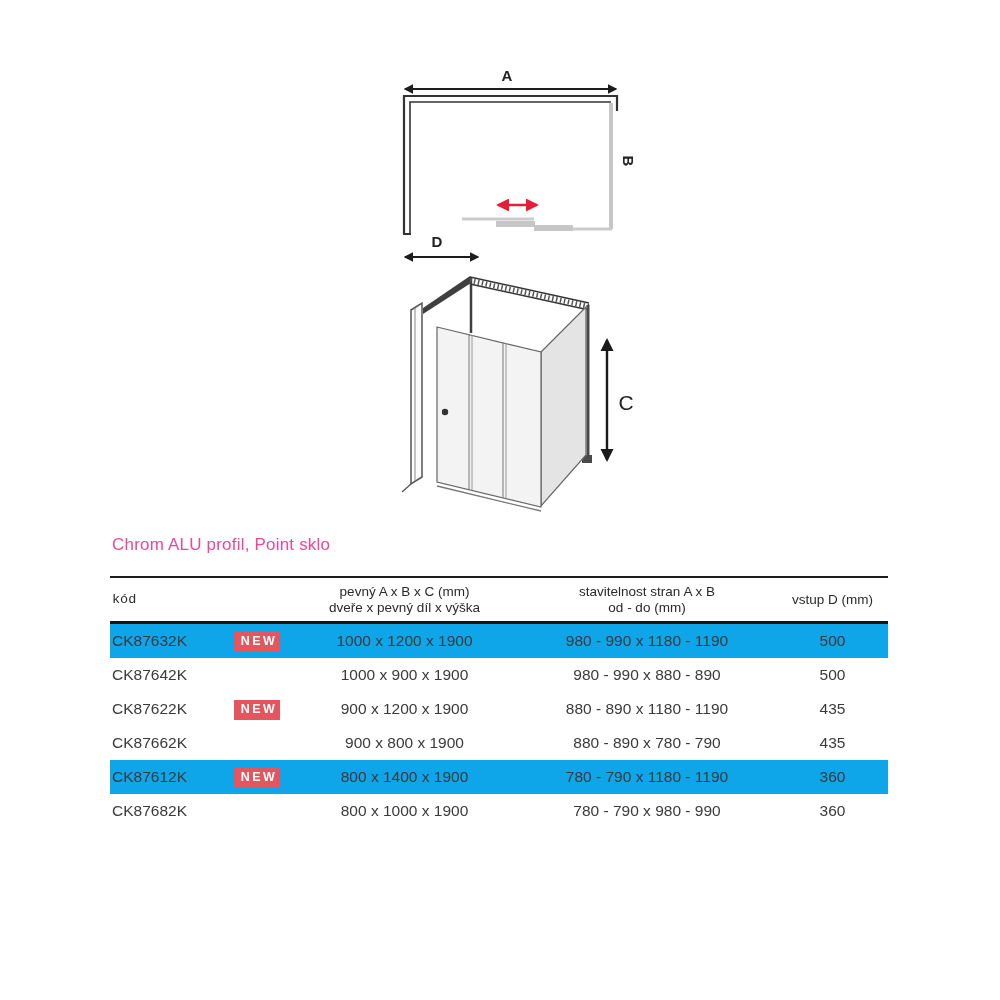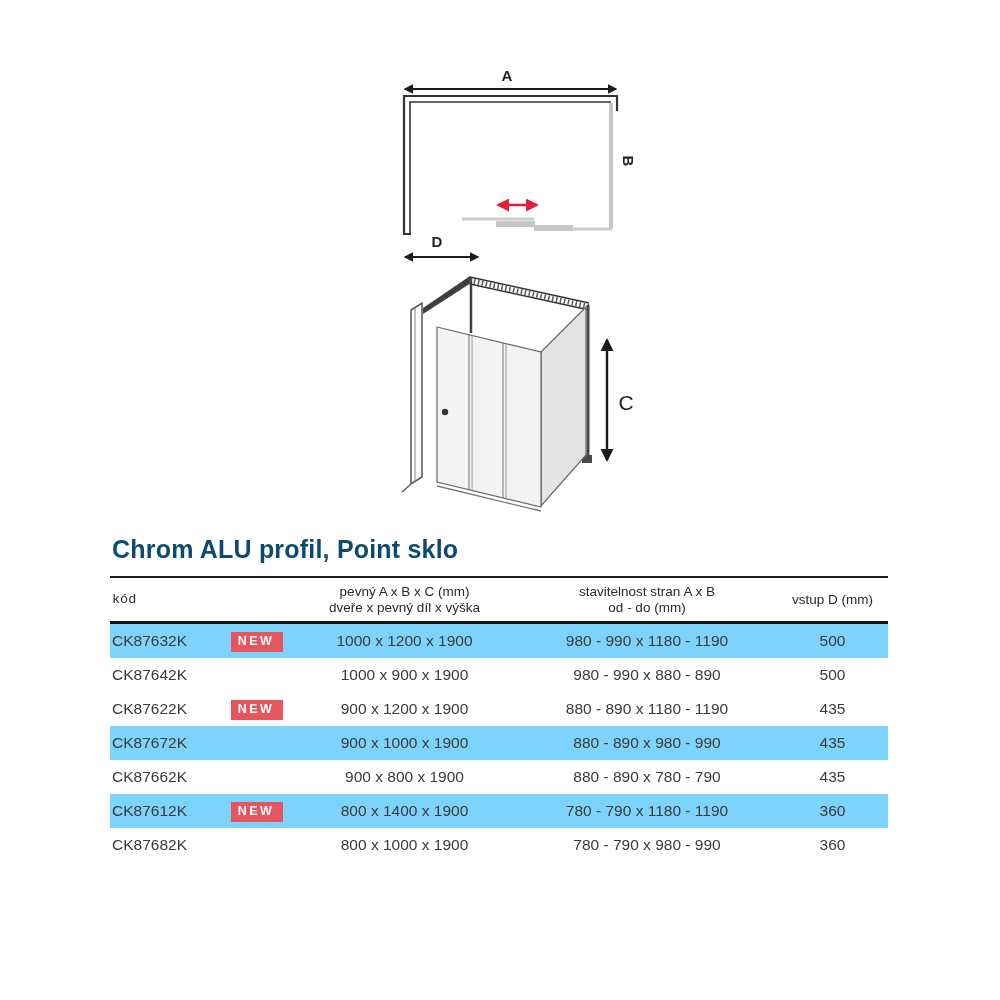--- a/index.html
+++ b/index.html
@@ -1,35 +1,35 @@
 <!DOCTYPE html>
 <html><head>
 <meta charset="utf-8">
 <style>
   html,body{margin:0;padding:0;background:#fff;}
   .page{position:relative;width:1000px;height:1000px;background:#ffffff;
         font-family:"Liberation Sans",sans-serif;color:#333;overflow:hidden;}
   svg{position:absolute;}
   #plan-svg{left:385px;top:55px;}
   #iso-svg{left:393px;top:262px;}
-  .page-title{position:absolute;left:112px;top:535px;font-size:25px;font-weight:bold;
-              color:#0c4a6e;letter-spacing:.2px;}
+  .page-title{position:absolute;left:112px;top:535px;font-size:17px;font-weight:normal;
+              color:#ec4899;letter-spacing:.2px;}
   .spec-table{position:absolute;left:110px;top:576px;width:778px;border-collapse:collapse;
               table-layout:fixed;}
   .spec-table th{border-top:2px solid #1d1d1d;border-bottom:3px solid #141414;
                  font-weight:400;font-size:13.5px;color:#2a2a2a;line-height:1.2;
                  padding:6px 0 5px 0;vertical-align:middle;}
   .spec-table th.h-kod{text-align:left;padding-left:2px;font-family:Liberation Mono, monospace;}
   .spec-table th.h-mid{text-align:center;}
   .spec-table td{height:34px;font-size:15.5px;color:#3a3a3a;vertical-align:middle;
                  text-align:center;padding:0;}
   .spec-table td.c-code{text-align:left;padding-left:2px;}
-  .spec-table tr.alt{background:#7dd3fc;}
+  .spec-table tr.alt{background:#0ea5e9;}
   .new-badge{display:inline-block;background:#e4555e;color:#fff;font-size:12.5px;
-             font-weight:bold;letter-spacing:2.5px;padding:3px 9px 3px 7px;line-height:1.1;}
+             font-weight:bold;letter-spacing:2.5px;padding:3px 3px 3px 7px;line-height:1.1;}
   .c-badge{text-align:center;}
 </style>
 </head>
 <body>
 
 <div class="page">
 
   <svg id="plan-svg" width="290" height="215" viewBox="385 55 290 215">
     <defs>
       <marker id="mb" viewBox="0 0 10 10" refX="8.5" refY="5" markerWidth="5.5" markerHeight="5.5" orient="auto-start-reverse">
@@ -136,27 +136,20 @@
         <td>980 - 990 x 880 - 890</td>
         <td>500</td>
       </tr>
       <tr>
         <td class="c-code">CK87622K</td>
         <td class="c-badge"><span class="new-badge">NEW</span></td>
         <td>900 x 1200 x 1900</td>
         <td>880 - 890 x 1180 - 1190</td>
         <td>435</td>
       </tr>
-      <tr class="alt">
-        <td class="c-code">CK87672K</td>
-        <td class="c-badge"></td>
-        <td>900 x 1000 x 1900</td>
-        <td>880 - 890 x 980 - 990</td>
-        <td>435</td>
-      </tr>
       <tr>
         <td class="c-code">CK87662K</td>
         <td class="c-badge"></td>
         <td>900 x 800 x 1900</td>
         <td>880 - 890 x 780 - 790</td>
         <td>435</td>
       </tr>
       <tr class="alt">
         <td class="c-code">CK87612K</td>
         <td class="c-badge"><span class="new-badge">NEW</span></td>

